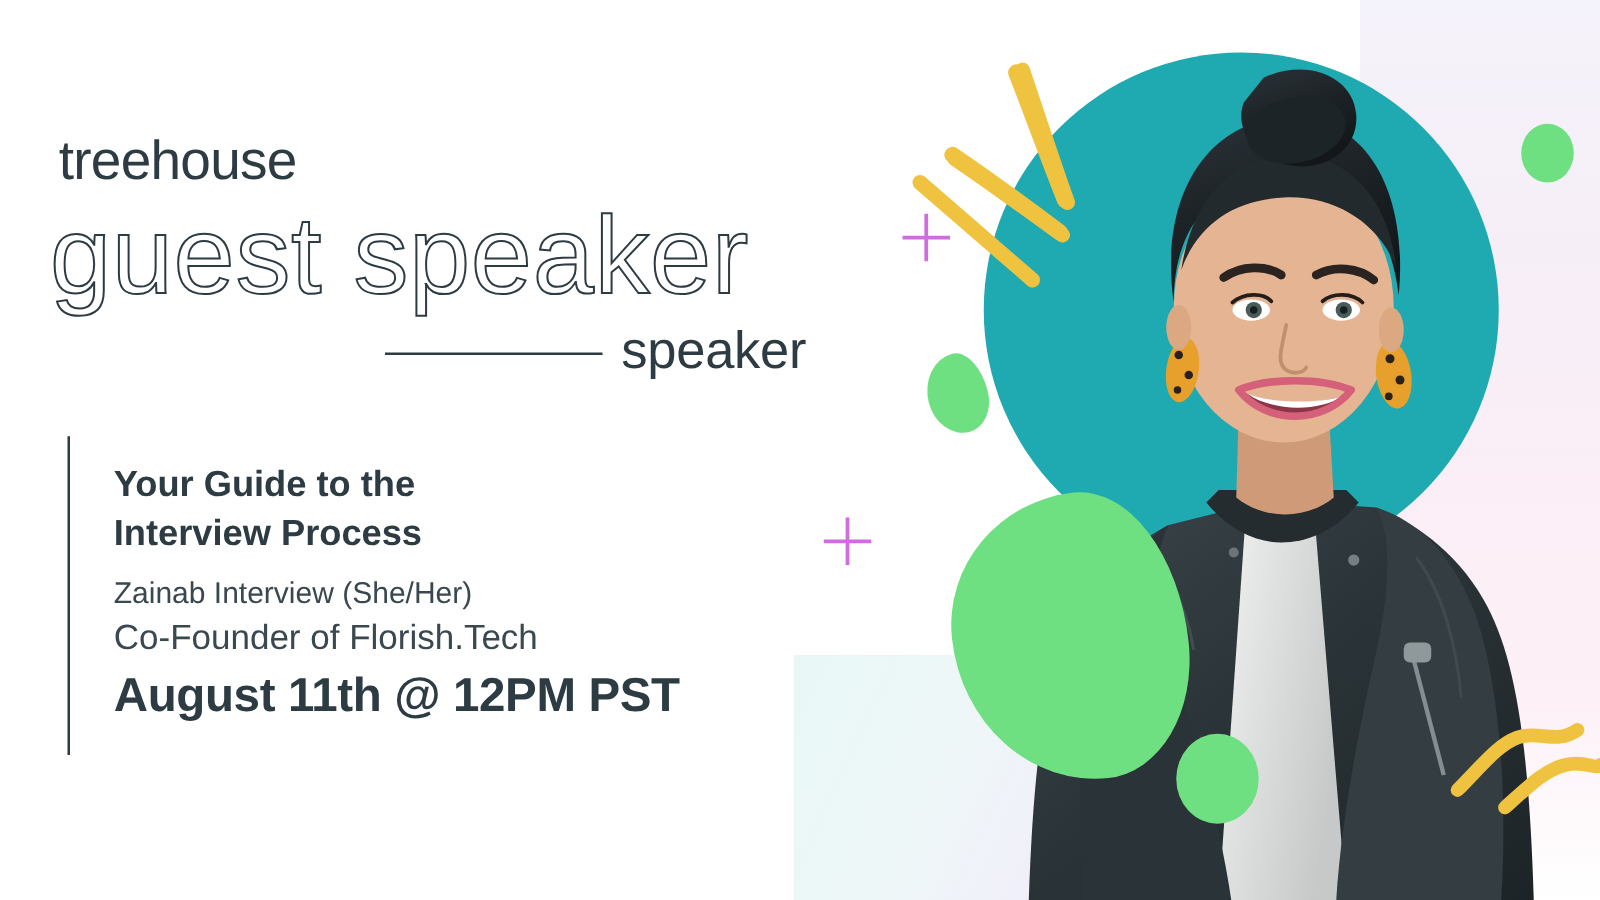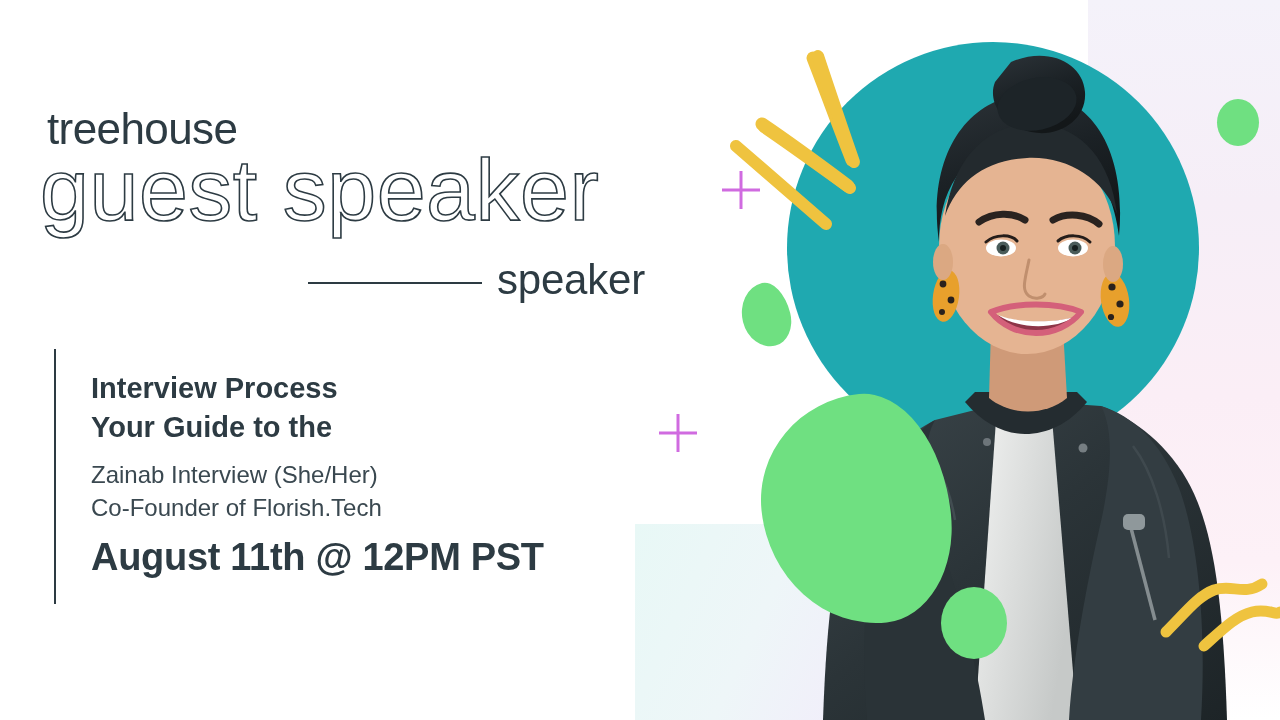--- a/index.html
+++ b/index.html
@@ -99,21 +99,21 @@
   .wordmark {
     position: absolute;
     left: 47px; top: 104px;
     font-size: 44px;
     font-weight: 400;
     letter-spacing: -0.6px;
     color: #2d3b43;
   }
   .headline-outline {
     position: absolute;
-    left: 40px; top: 146px;
+    left: 40px; top: 160px;
     font-size: 88px;
     font-weight: 400;
     letter-spacing: 0.5px;
     line-height: 1;
     color: transparent;
     -webkit-text-stroke: 1.6px #2d3b43;
   }
   .series-rule {
     position: absolute;
     left: 308px; top: 282px;
@@ -150,21 +150,21 @@
   .speaker-name {
     position: absolute;
     left: 91px; top: 461px;
     font-size: 24px;
     font-weight: 400;
     color: #3a4850;
   }
   .speaker-role {
     position: absolute;
     left: 91px; top: 494px;
-    font-size: 24px;
+    font-size: 28px;
     font-weight: 400;
     color: #3a4850;
   }
   .event-datetime {
     position: absolute;
     left: 91px; top: 536px;
     font-size: 38px;
     font-weight: 700;
     letter-spacing: -0.3px;
     color: #2d3b43;
@@ -314,22 +314,22 @@
 
   <div class="headline-outline">guest speaker</div>
 
   <div class="series-rule"></div>
 
   <div class="series-word">speaker</div>
 
   <div class="left-rule"></div>
 
   <div class="talk-title">
+    <span>Your Guide to the</span>
     <span>Interview Process</span>
-    <span>Your Guide to the</span>
   </div>
 
   <div class="speaker-name">Zainab Interview (She/Her)</div>
 
   <div class="speaker-role">Co-Founder of Florish.Tech</div>
 
   <div class="event-datetime">August 11th @ 12PM PST</div>
 
 </div>
 

